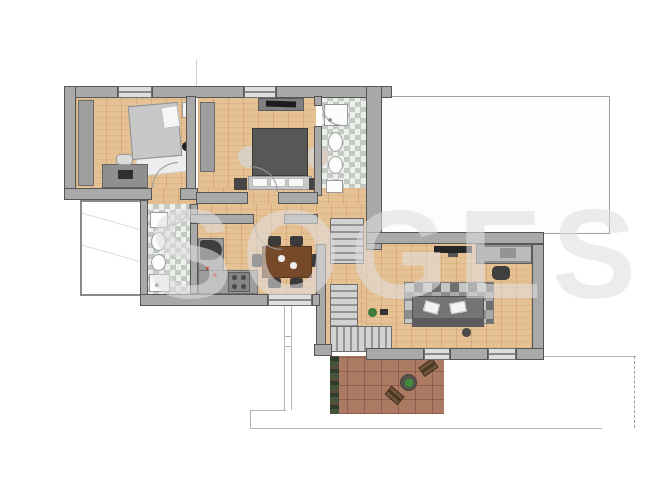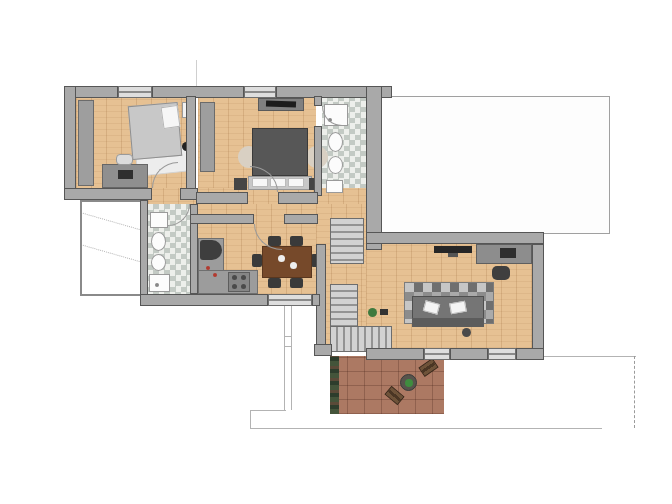--- a/index.html
+++ b/index.html
@@ -178,14 +178,15 @@
   <div class="abs line" style="left:291px;top:306px;width:1px;height:104px"></div>
   <div class="abs line" style="left:284px;top:336px;width:8px;height:1px"></div>
   <div class="abs line" style="left:284px;top:346px;width:8px;height:1px"></div>
   <div class="abs line" style="left:250px;top:410px;width:36px;height:1px"></div>
   <div class="abs line" style="left:250px;top:410px;width:1px;height:18px"></div>
   <div class="abs line" style="left:250px;top:428px;width:352px;height:1px"></div>
   <div class="abs line" style="left:544px;top:356px;width:92px;height:1px"></div>
   <div class="abs dashline" style="left:634px;top:356px;width:1px;height:72px"></div>
   <div class="abs line" style="left:196px;top:60px;width:1px;height:28px;background:#cfcfcf"></div>
 
+  <div class="wm" style="left:148px;top:192px">SOGES</div>
 
 </div>
 
 </body></html>

